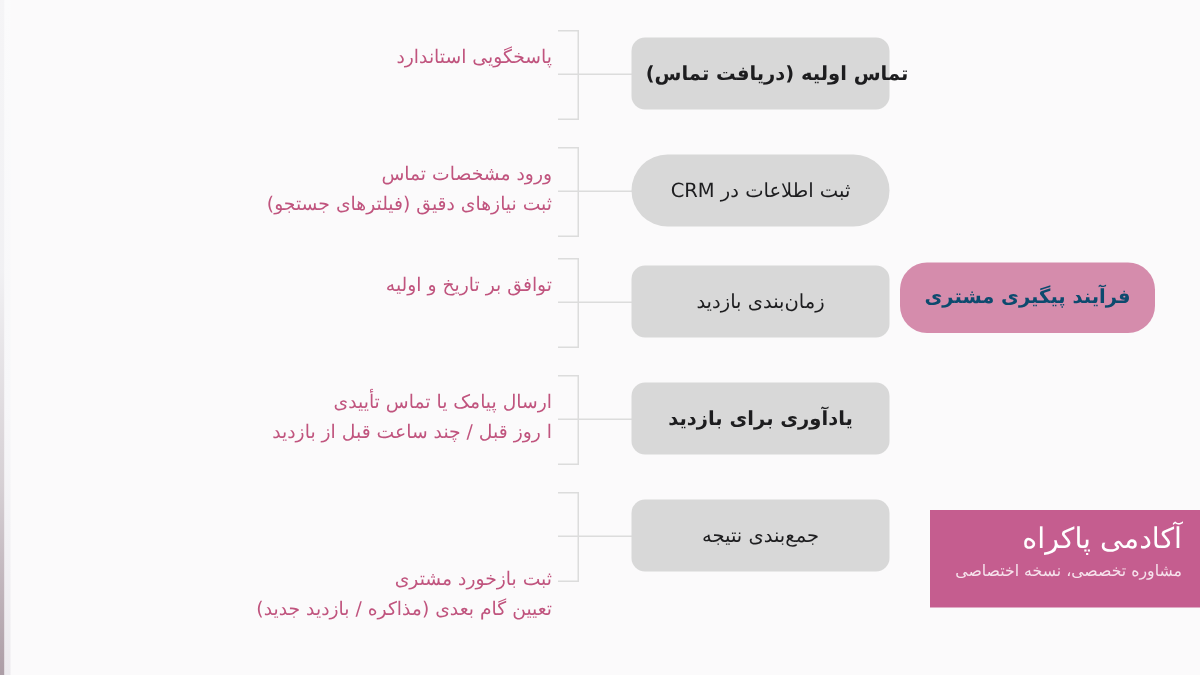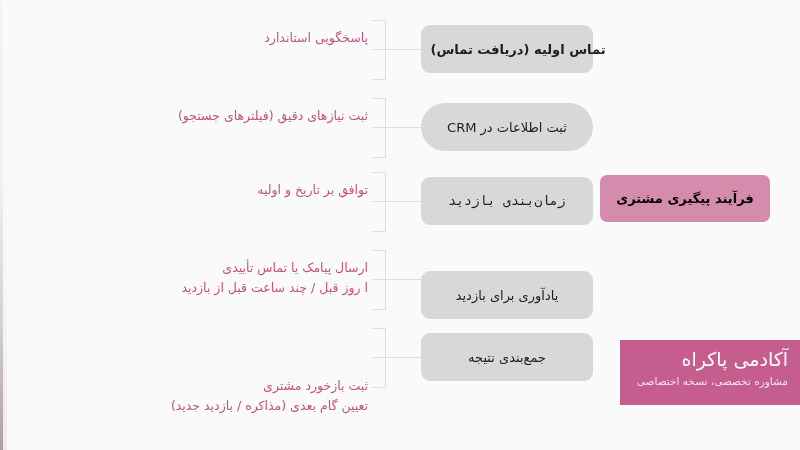--- a/index.html
+++ b/index.html
@@ -80,23 +80,23 @@
     box-sizing:border-box;
   }
   .box.first{font-weight:bold;}
 
   
   .badge{
     position:absolute;
     left:600px;top:175px;
     width:170px;height:47px;
     background:#d58cac;
-    border-radius:7px;
+    border-radius:18px;
     display:flex;align-items:center;justify-content:center;
-    color:#000000;
+    color:#0c4a6e;
     font-size:13px;
     font-weight:bold;
     direction:rtl;
     white-space:nowrap;
   }
 
   
   .brand{
     position:absolute;
     left:620px;top:340px;
@@ -137,44 +137,45 @@
     <div class="desc" style="top:28px;">
       <span class="l1">پاسخگویی استاندارد</span>
     </div>
     <div class="bracket" style="top:20px;height:60px;"></div>
     <div class="lead" style="top:49px;"></div>
     <div class="box first" style="top:25px;padding-left:22px;">تماس اولیه (دریافت تماس)</div>
   </div>
 
   <div class="row">
     <div class="desc" style="top:106px;">
+      <span class="l1">ورود مشخصات تماس</span>
       <span class="l2">ثبت نیازهای دقیق (فیلترهای جستجو)</span>
     </div>
     <div class="bracket" style="top:98px;height:60px;"></div>
     <div class="lead" style="top:127px;"></div>
     <div class="box" style="top:103px;border-radius:24px;">ثبت اطلاعات در CRM</div>
   </div>
 
   <div class="row">
     <div class="desc" style="top:180px;">
       <span class="l2">توافق بر تاریخ و اولیه</span>
     </div>
     <div class="bracket" style="top:172px;height:60px;"></div>
     <div class="lead" style="top:201px;"></div>
-    <div class="box" style="top:177px;font-family:Liberation Mono, monospace;">زمان‌بندی بازدید</div>
+    <div class="box" style="top:177px;">زمان‌بندی بازدید</div>
   </div>
 
   <div class="row">
     <div class="desc" style="top:258px;">
       <span class="l1">ارسال پیامک یا تماس تأییدی</span>
       <span class="l2">ا روز قبل / چند ساعت قبل از بازدید</span>
     </div>
     <div class="bracket" style="top:250px;height:60px;"></div>
     <div class="lead" style="top:279px;"></div>
-    <div class="box" style="top:271px;">یادآوری برای بازدید</div>
+    <div class="box" style="top:255px;font-weight:bold;">یادآوری برای بازدید</div>
   </div>
 
   <div class="row">
     <div class="desc" style="top:336px;margin-top:40px;">
       <span class="l1">ثبت بازخورد مشتری</span>
       <span class="l2">تعیین گام بعدی (مذاکره / بازدید جدید)</span>
     </div>
     <div class="bracket" style="top:328px;height:60px;"></div>
     <div class="lead" style="top:357px;"></div>
     <div class="box" style="top:333px;">جمع‌بندی نتیجه</div>

